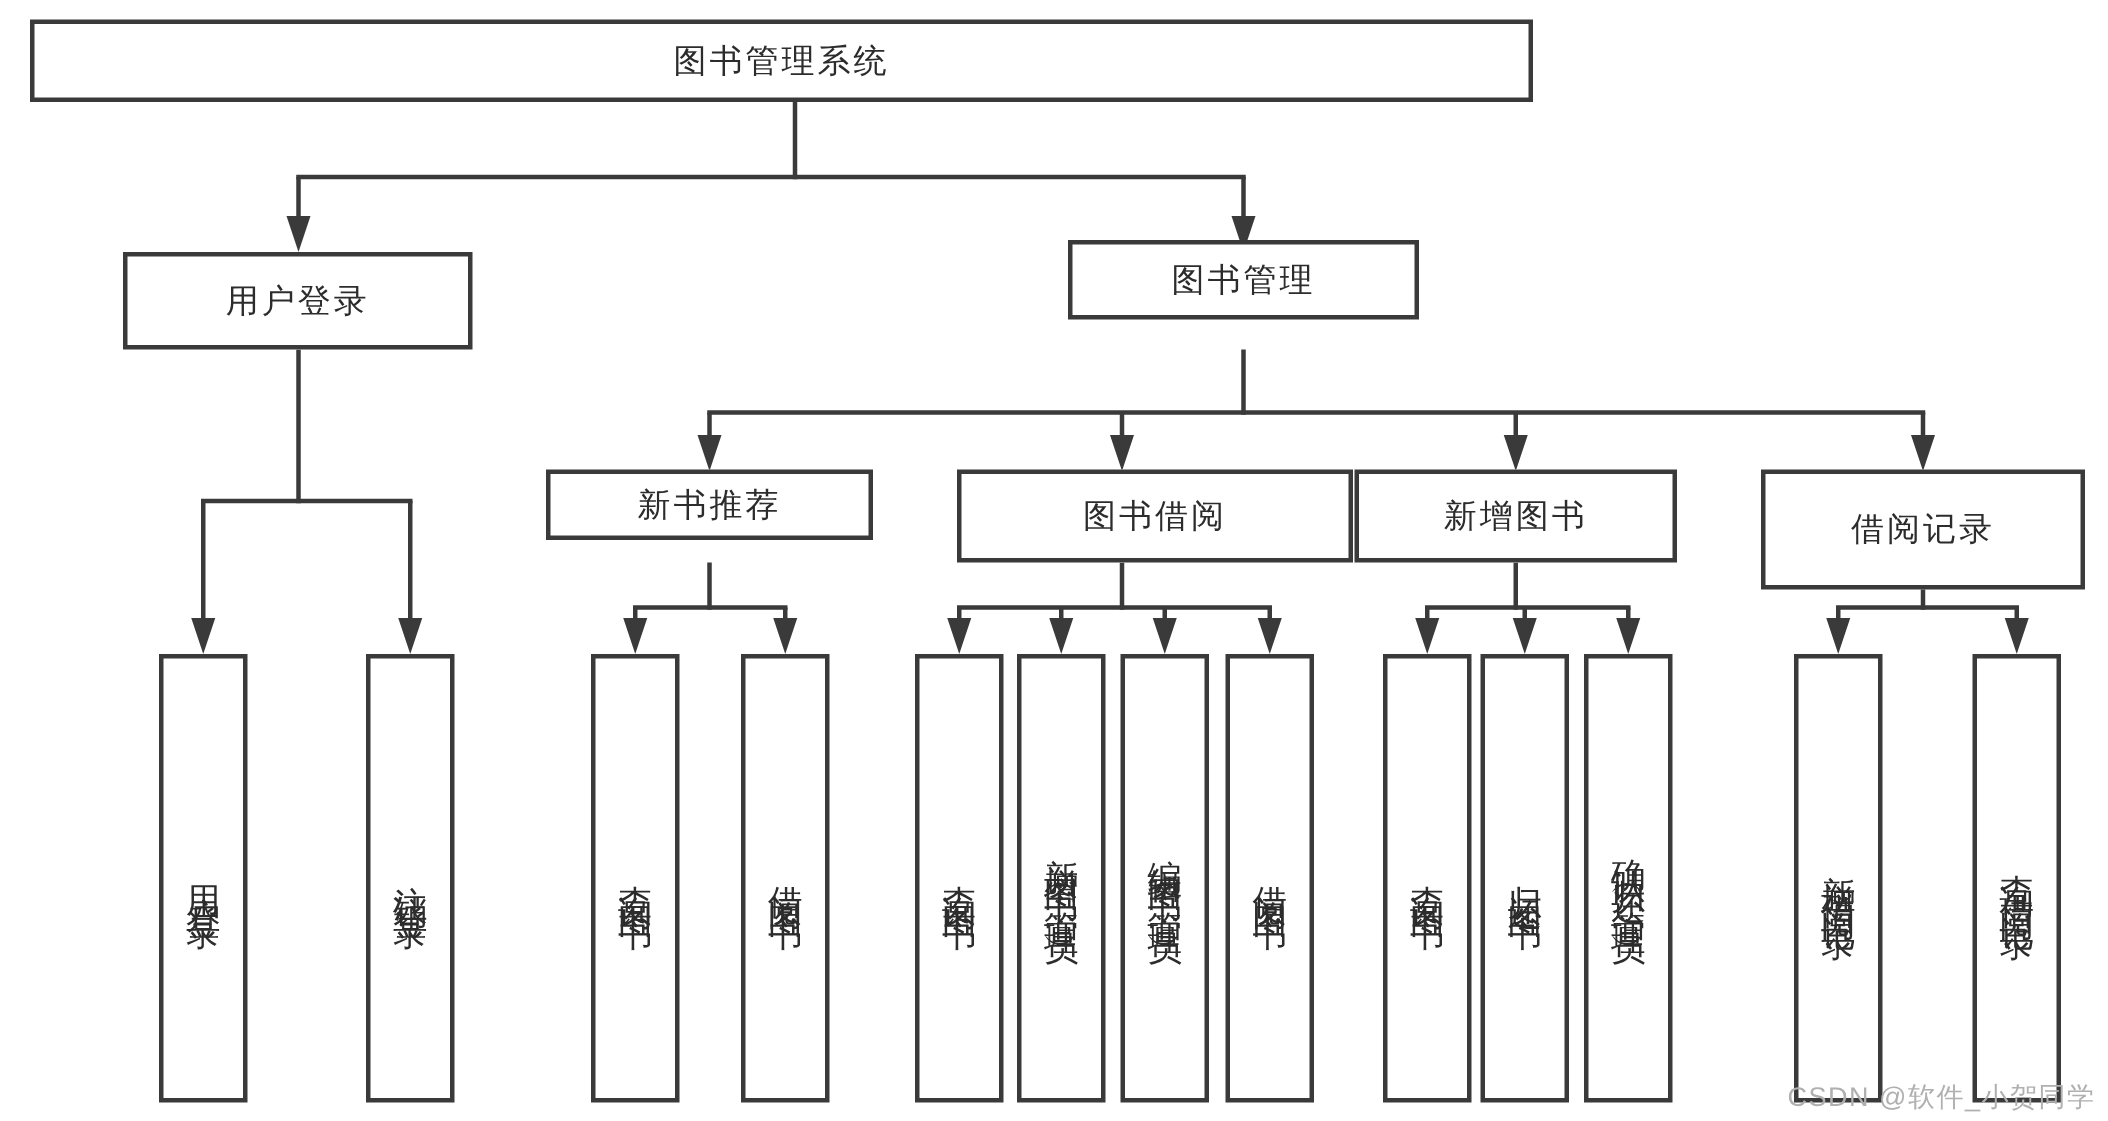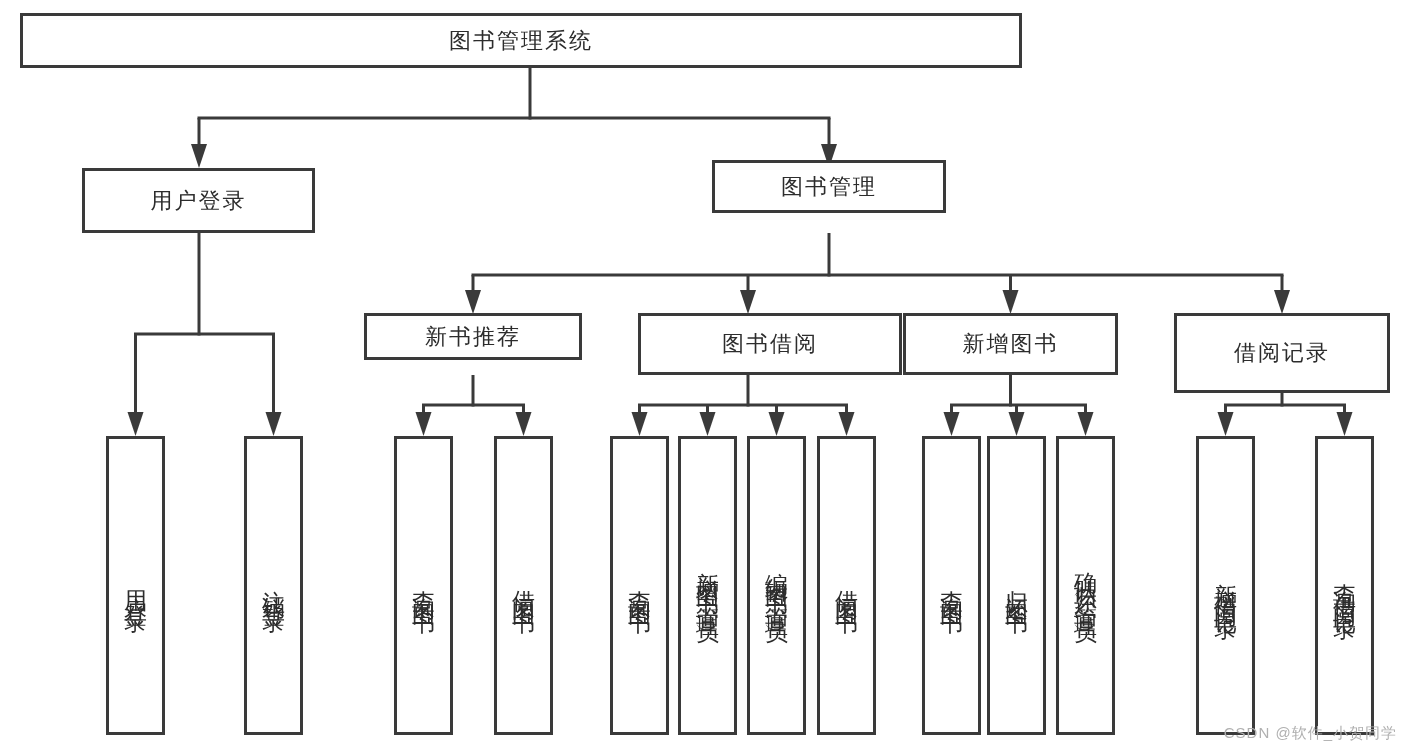--- a/index.html
+++ b/index.html
@@ -13,21 +13,21 @@
     border:3px solid #3a3a3a; color:#2c2c2c; z-index:2;
     display:flex; align-items:center; justify-content:center;
   }
   .node.h span { font-size:22px; letter-spacing:2px; white-space:nowrap; }
   .node.v span {
     writing-mode:vertical-rl; text-orientation:mixed;
     font-size:23px; letter-spacing:7px; line-height:1; white-space:nowrap;
   }
   .watermark {
     position:absolute; right:8px; bottom:4px; z-index:3;
-    font-size:15px; color:#b0b0b0; letter-spacing:1px; white-space:nowrap;
+    font-size:18px; color:#b0b0b0; letter-spacing:1px; white-space:nowrap;
   }
 </style>
 </head>
 <body>
 
 <div class="stage">
 
   <svg class="wires" width="1405" height="747" viewBox="0 0 1405 747" fill="none" stroke="#3a3a3a" stroke-width="3">
 
     <g>

